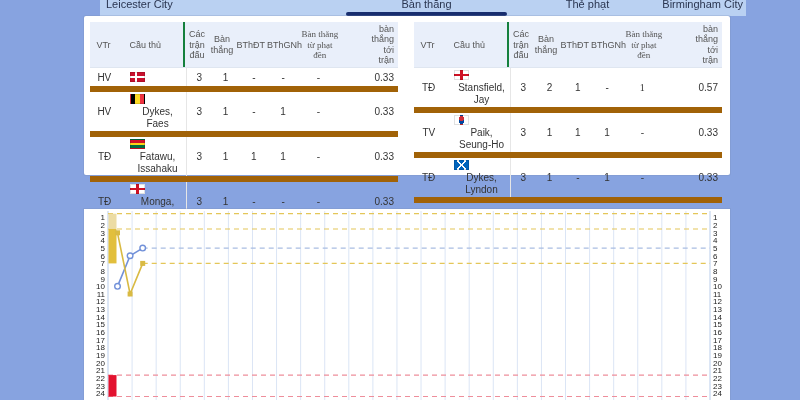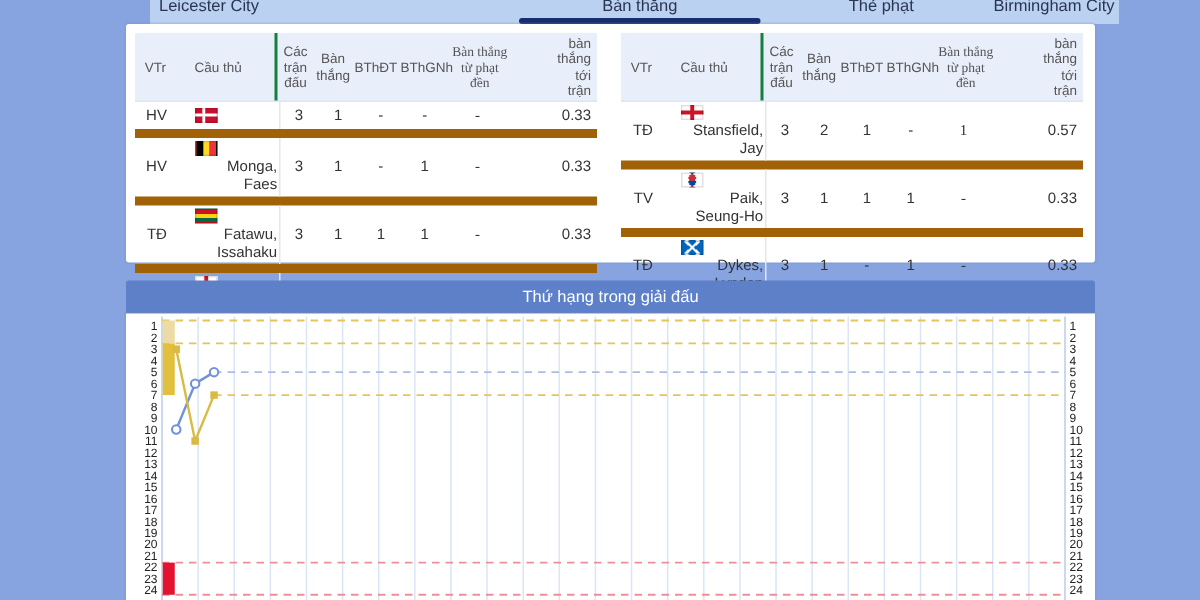--- a/index.html
+++ b/index.html
@@ -24,21 +24,21 @@
   .stats-card { position:absolute; left:84px; top:16px; width:646px; height:159px;
             background:#ffffff; border-radius:2px; box-shadow:0 0 0 1px rgba(120,140,180,.25); }
   .ptable { position:absolute; top:6px; width:308px; }
   .ptable-left  { left:6px; }
   .ptable-right { left:330px; }
   .prow { display:flex; align-items:center; border-bottom:6px solid #a16207; min-height:24px; }
   .prow-header { background:#e9effa; min-height:36px; border-bottom:1px solid #dfe6f0; }
   .pcell { font-size:10px; color:#333; text-align:center; padding:2px 1px; line-height:1.15; }
   .prow-header .pcell { font-size:9px; color:#555; }
   .c0 { width:26px; text-align:right; padding-left:0; }
-  .c1 { width:66px; text-align:right; display:flex; align-items:center; flex-wrap:wrap; gap:2px;margin-left:17px; }
+  .c1 { width:66px; text-align:center; display:flex; align-items:center; flex-wrap:wrap; gap:2px;margin-left:17px; }
   .c2 { width:30px; border-left:1px solid #e6e6e6; align-self:stretch; display:flex; align-items:center; justify-content:center; }
   .prow-header .c2 { border-left:2px solid #15803d; }
   .c3 { width:32px; } .c4 { width:34px; } .c5 { width:34px; } .c6 { width:48px;font-family:Liberation Serif, serif; }
   .c7 { width:38px; text-align:right; padding-right:4px;margin-left:26px; }
   .flag { display:inline-block; width:15px; height:10px; border:1px solid rgba(0,0,0,.12); flex:0 0 auto; }
   .pname { font-size:10px; color:#333; }
 
   
   .chart-title { position:absolute; left:84px; top:187px; width:646px; height:22px;
             background:#5d80c8; color:#ffffff; font-size:11px; text-align:center;
@@ -81,21 +81,21 @@
           <div class="pcell c3">1</div>
           <div class="pcell c4">-</div>
           <div class="pcell c5">-</div>
           <div class="pcell c6">-</div>
           <div class="pcell c7">0.33</div>
         </div>
         <div class="prow">
           <div class="pcell c0">HV</div>
           <div class="pcell c1">
             <span class="flag" style="background: linear-gradient(90deg, rgb(0, 0, 0) 33%, rgb(253, 218, 36) 33%, rgb(253, 218, 36) 66%, rgb(239, 51, 64) 66%);"></span>
-            <span class="pname">Monga, Faes</span>
+            <span class="pname">Dykes, Faes</span>
           </div>
           <div class="pcell c2">3</div>
           <div class="pcell c3">1</div>
           <div class="pcell c4">-</div>
           <div class="pcell c5">1</div>
           <div class="pcell c6">-</div>
           <div class="pcell c7">0.33</div>
         </div>
         <div class="prow">
           <div class="pcell c0">TĐ</div>
@@ -170,21 +170,20 @@
           <div class="pcell c2">3</div>
           <div class="pcell c3">1</div>
           <div class="pcell c4">-</div>
           <div class="pcell c5">1</div>
           <div class="pcell c6">-</div>
           <div class="pcell c7">0.33</div>
         </div>
       </div>
   </div>
 
-  <div class="chart-title">Thứ hạng trong giải đấu</div>
   <div class="chart-body">
     <svg id="rank-chart" width="646" height="191">
         <line x1="24" y1="2" x2="24" y2="191" stroke="#b9cdeb" stroke-width="1"></line>
         <line x1="48.08" y1="2" x2="48.08" y2="191" stroke="#dbe5f5" stroke-width="1"></line>
         <line x1="72.16" y1="2" x2="72.16" y2="191" stroke="#dbe5f5" stroke-width="1"></line>
         <line x1="96.24" y1="2" x2="96.24" y2="191" stroke="#dbe5f5" stroke-width="1"></line>
         <line x1="120.32" y1="2" x2="120.32" y2="191" stroke="#dbe5f5" stroke-width="1"></line>
         <line x1="144.39999999999998" y1="2" x2="144.39999999999998" y2="191" stroke="#dbe5f5" stroke-width="1"></line>
         <line x1="168.48" y1="2" x2="168.48" y2="191" stroke="#dbe5f5" stroke-width="1"></line>
         <line x1="192.56" y1="2" x2="192.56" y2="191" stroke="#dbe5f5" stroke-width="1"></line>

